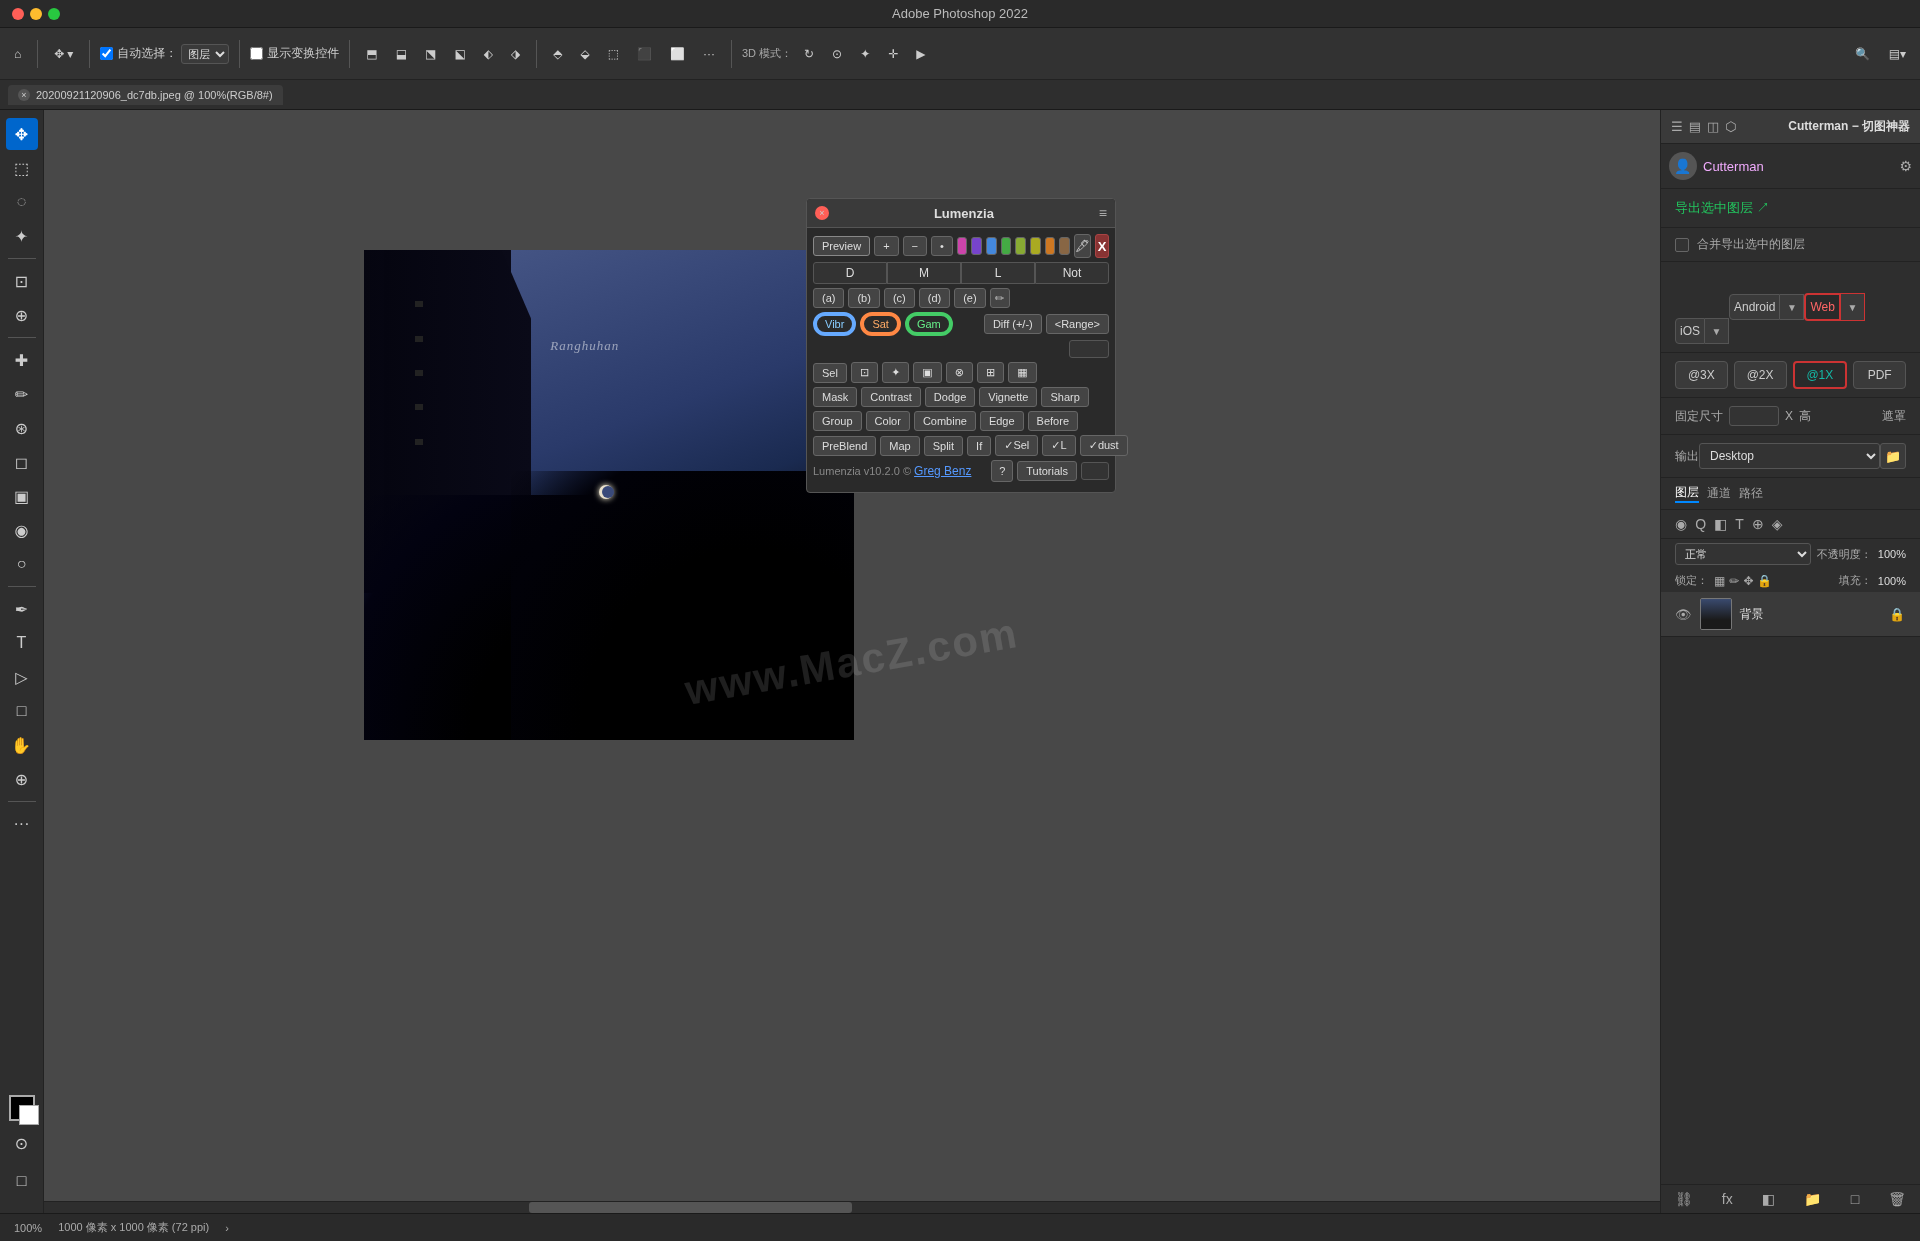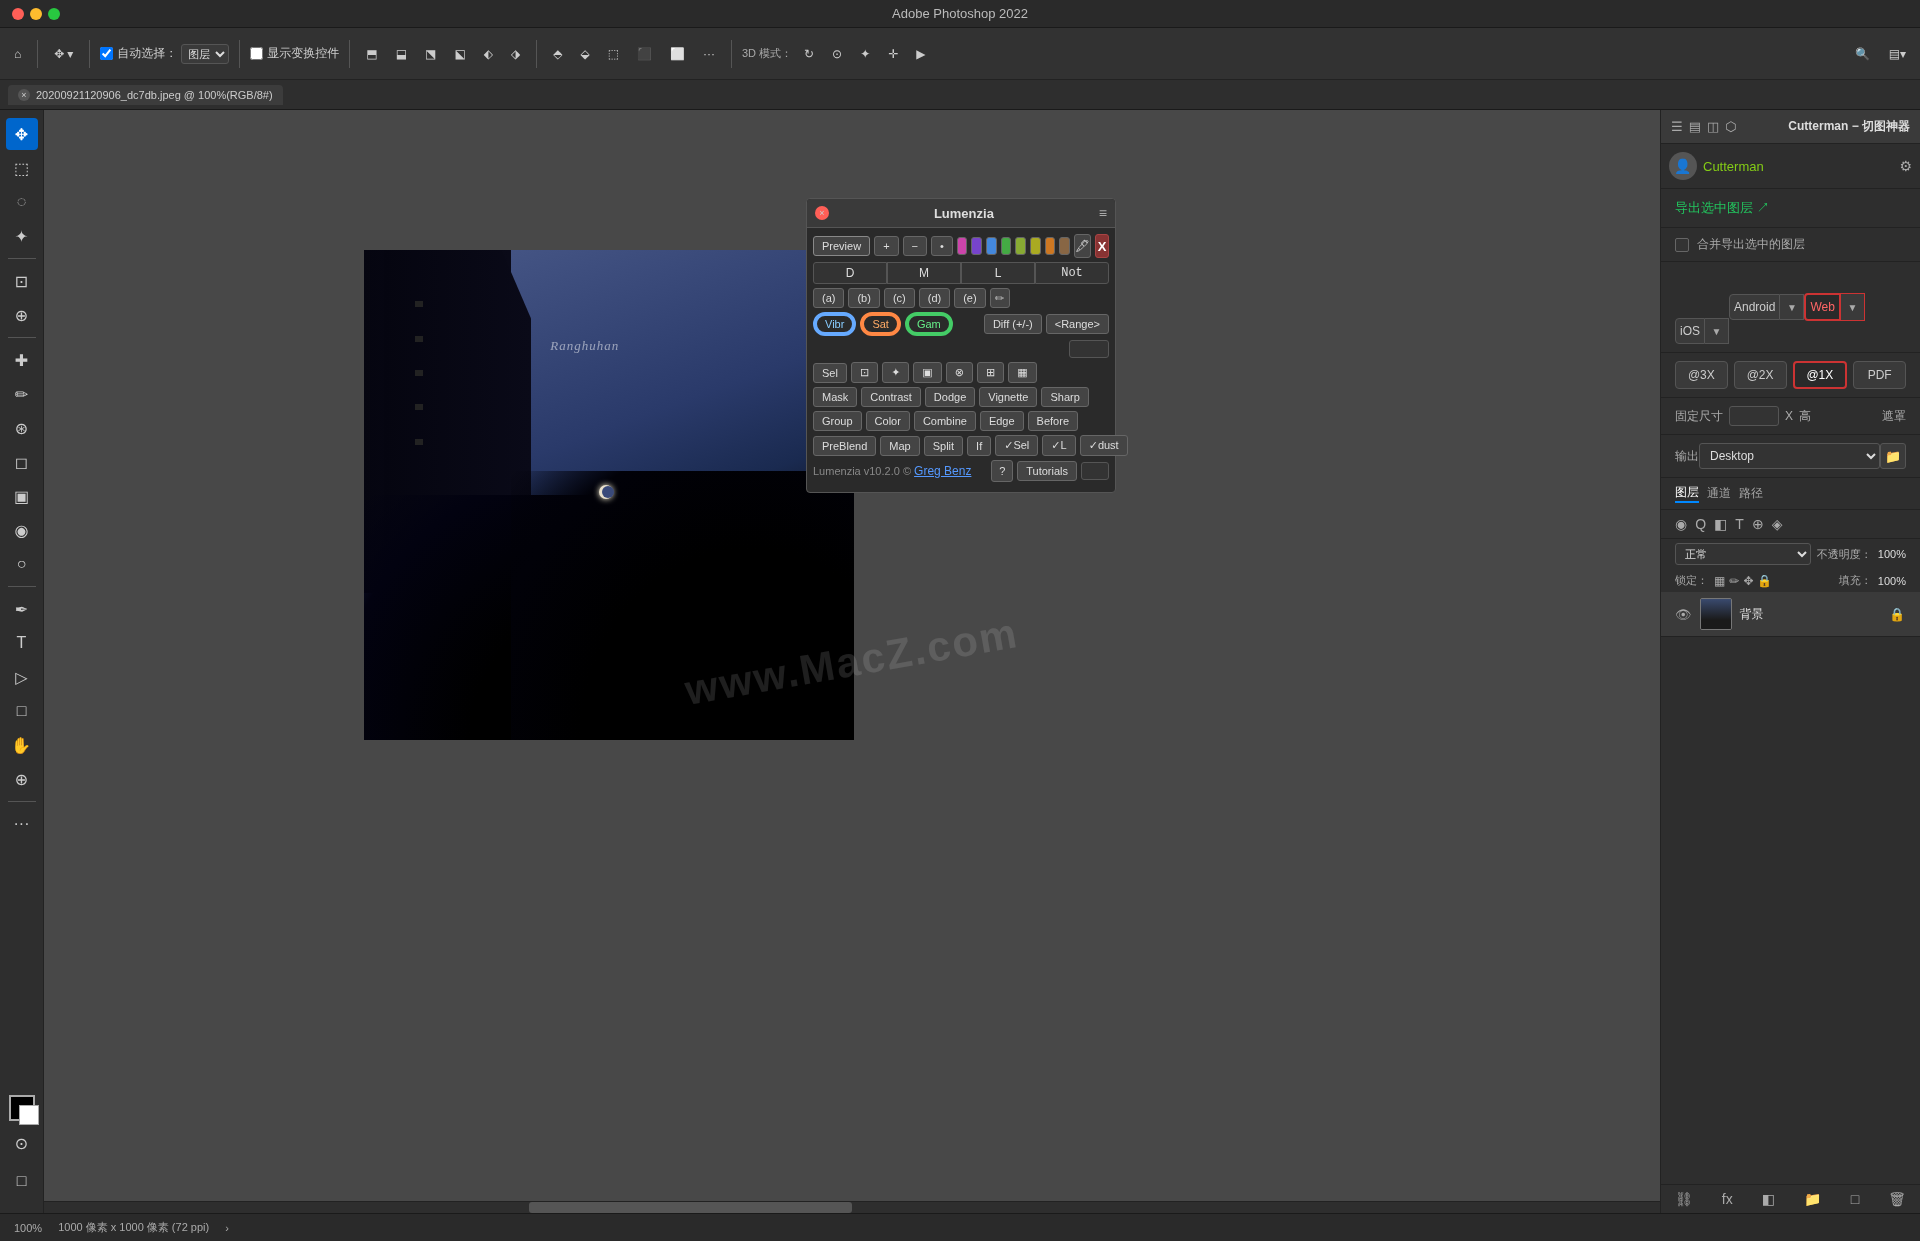--- a/index.html
+++ b/index.html
@@ -323,21 +323,21 @@
       flex: 1;
       background: #333;
       border: 1px solid #555;
       color: #ddd;
       padding: 3px 4px;
       cursor: pointer;
       font-size: 12px;
       text-align: center;
     }
     .dml-btn:first-child { border-radius: 3px 0 0 3px; }
-    .dml-btn:last-child { border-radius: 0 3px 3px 0; font-family: Liberation Mono, monospace; }
+    .dml-btn:last-child { border-radius: 0 3px 3px 0; }
 
     
     .lum-tag {
       background: none;
       border: 4px solid #a3a3a3;
       color: #88ccff;
       padding: 2px 8px;
       border-radius: 12px;
       cursor: pointer;
       font-size: 11px;
@@ -394,21 +394,21 @@
     .panel-avatar {
       width: 28px; height: 28px;
       border-radius: 50%;
       background: #555;
       display: flex;
       align-items: center;
       justify-content: center;
       color: #aaa;
       font-size: 14px;
     }
-    .panel-username { color: #84cc16; font-size: 13px; }
+    .panel-username { color: #f0abfc; font-size: 13px; }
     .panel-gear { color: #aaa; cursor: pointer; font-size: 14px; margin-left: auto; }
 
     .export-btn {
       display: flex;
       align-items: center;
       gap: 6px;
       padding: 10px 14px;
       color: #22c55e;
       font-size: 13px;
       cursor: pointer;
@@ -471,21 +471,21 @@
       color: #ccc;
       padding: 5px 4px;
       cursor: pointer;
       font-size: 12px;
       text-align: center;
       border-radius: 4px;
     }
     .scale-btn.active {
       background: #2a2a2a;
       border: 2px solid #cc3333;
-      color: #ffffff;
+      color: #14b8a6;
     }
 
     
     .fixed-row {
       display: flex;
       align-items: center;
       gap: 6px;
       padding: 8px 14px;
       border-bottom: 1px solid #222;
       font-size: 12px;

